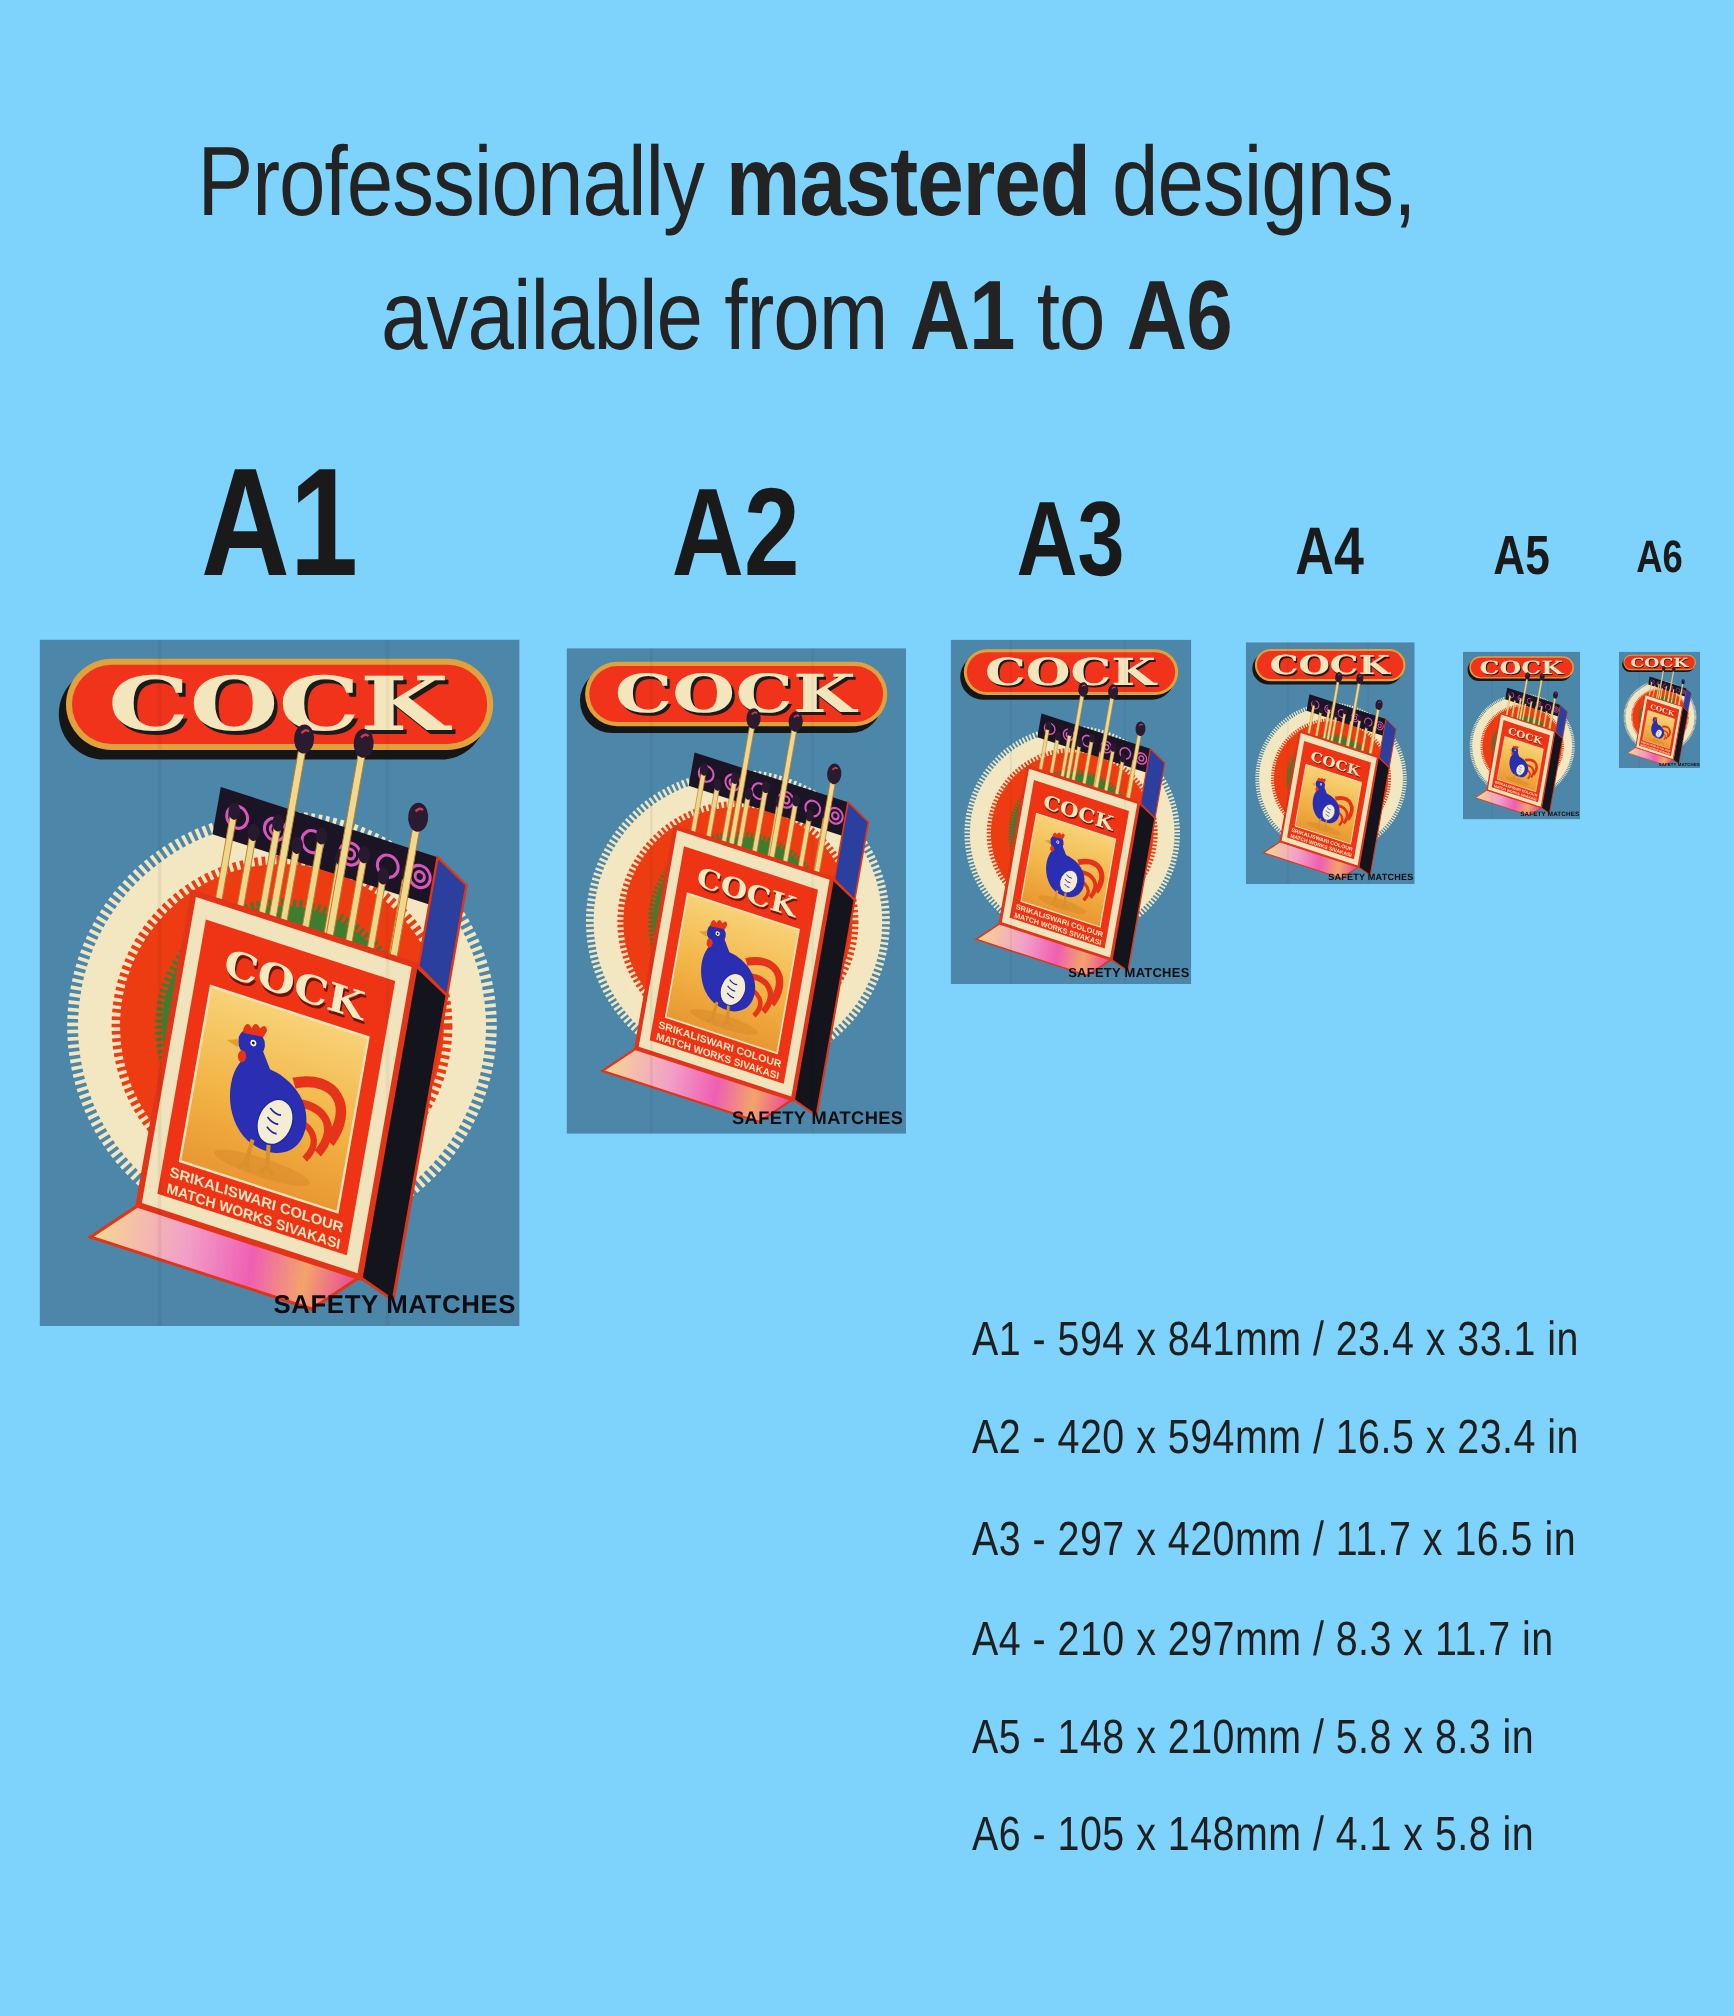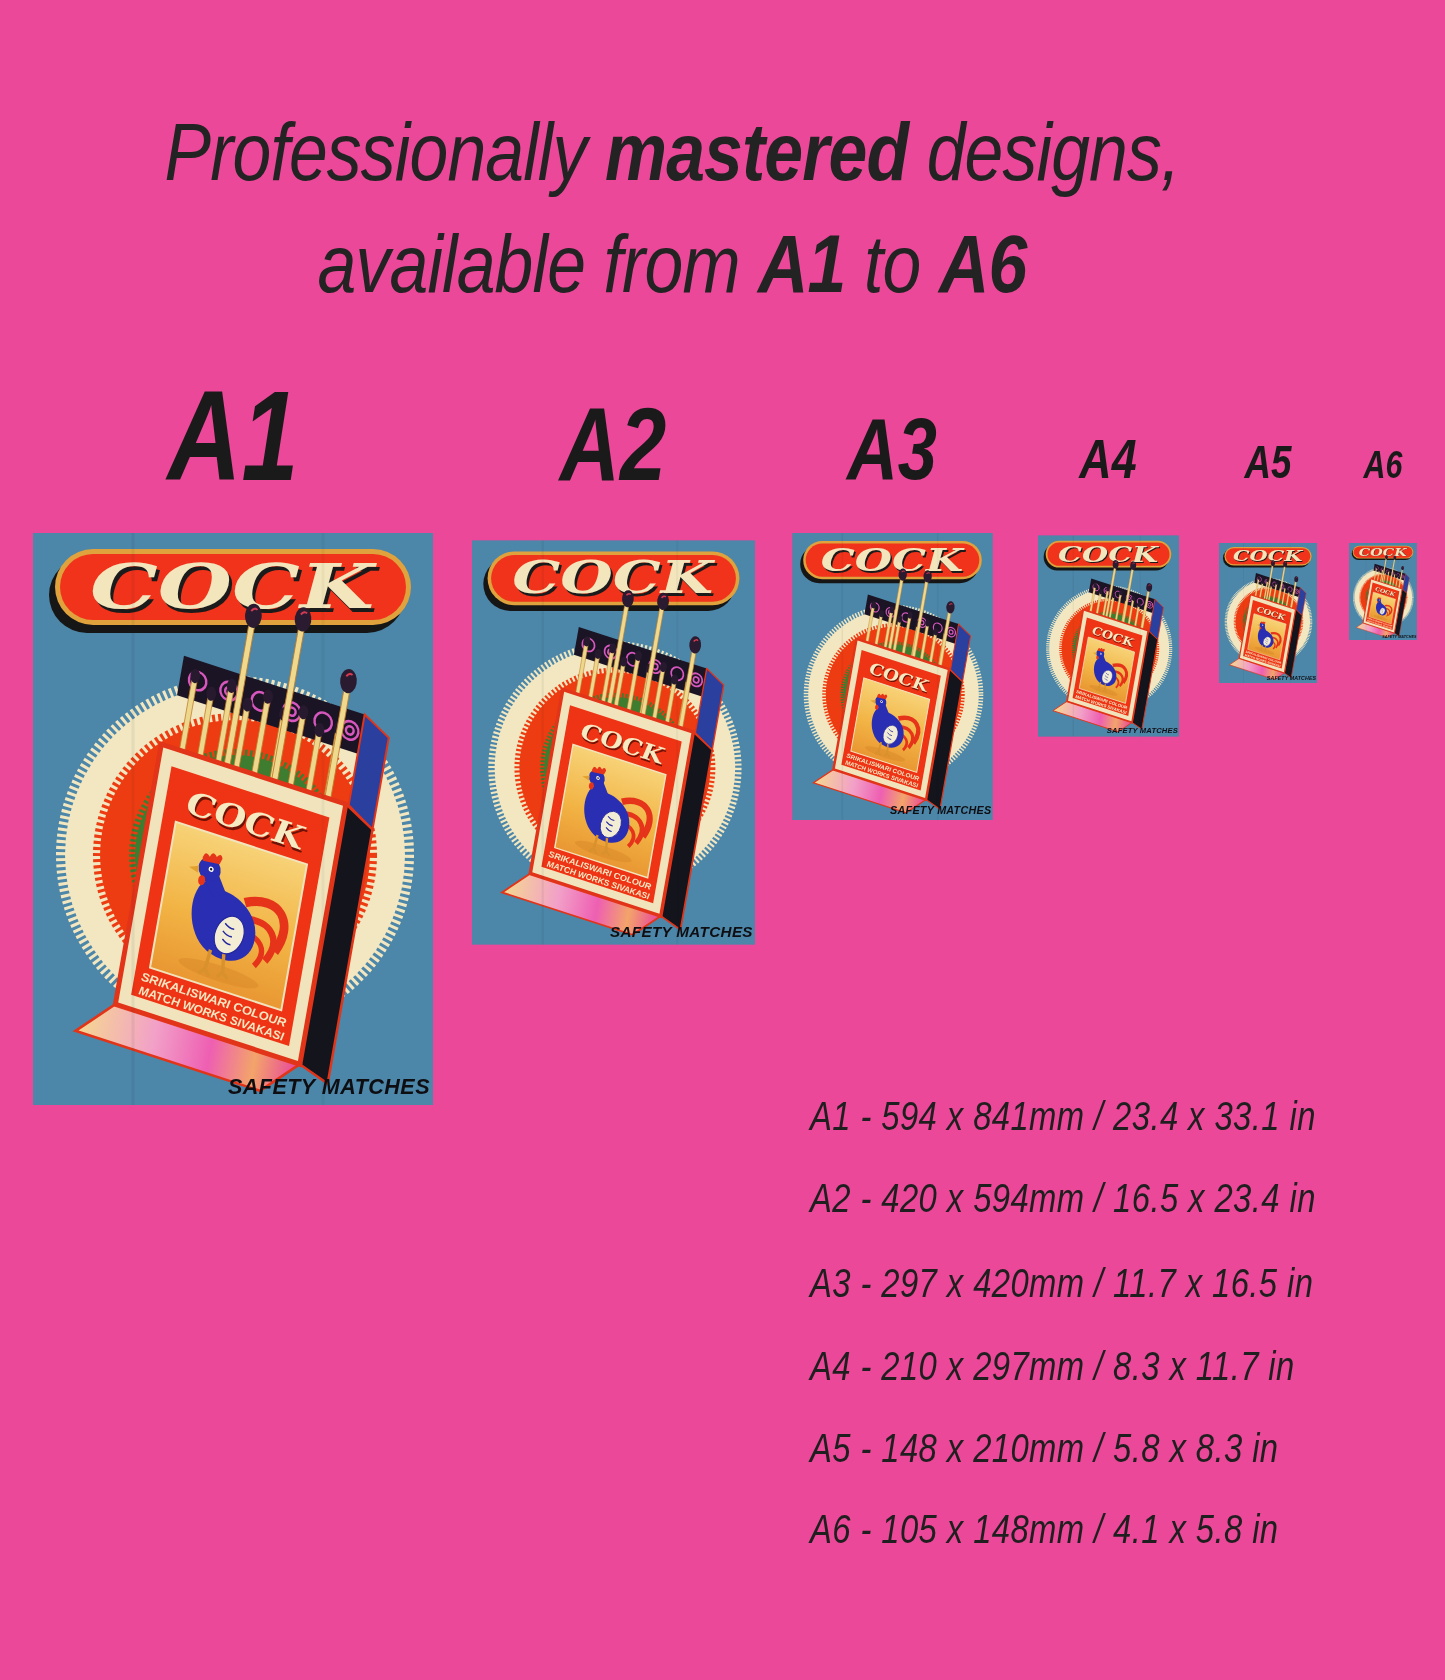--- a/index.html
+++ b/index.html
@@ -1,17 +1,17 @@
 <!DOCTYPE html>
 <html><head>
 <meta charset="utf-8">
 <style>
   html,body{margin:0;padding:0;background:#ffffff;}
-  .canvas{position:relative;width:1445px;height:1680px;background:#ec4899;overflow:hidden;
-          font-family:"Liberation Sans",sans-serif;color:#222;font-style:italic;}
+  .canvas{position:relative;width:1445px;height:1680px;background:#7dd3fc;overflow:hidden;
+          font-family:"Liberation Sans",sans-serif;color:#222;}
   
   .heading{position:absolute;left:0;top:96px;width:1344px;text-align:center;
            font-size:82px;line-height:112px;letter-spacing:-1px;color:#232323;
            transform:scaleX(0.85);transform-origin:50% 0;}
   .heading b{font-weight:700;}
   
   .size-label{position:absolute;font-weight:700;color:#1a1a1a;line-height:1;
               width:220px;text-align:center;transform:scaleX(0.8);transform-origin:50% 0;}
   .lab-a1{left:123px;top:372px;font-size:128px;}
   .lab-a2{left:503px;top:392px;font-size:104px;}

